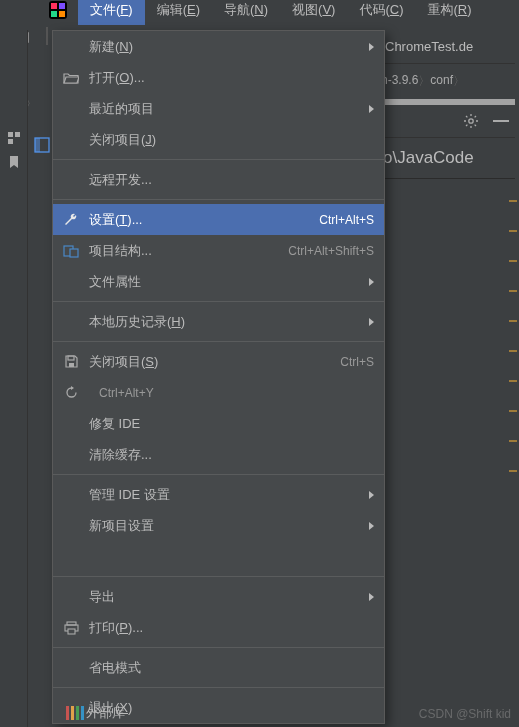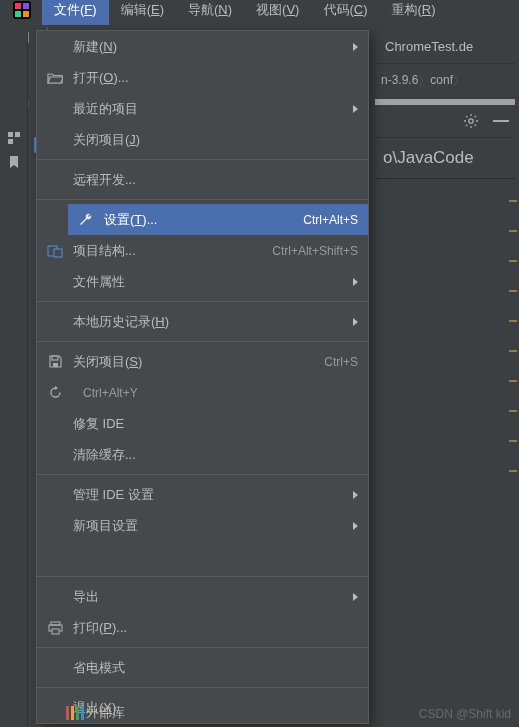--- a/index.html
+++ b/index.html
@@ -12,20 +12,21 @@
       overflow: hidden;
       position: relative;
       font-size: 13px;
     }
     .menubar {
       display: flex;
       height: 20px;
       background: #3c3f41;
       align-items: center;
       padding-left: 2px;
+      margin-left: 36px;
     }
     .logo {
       width: 24px; height: 24px;
       display: flex; align-items: center; justify-content: center;
       margin: 0 8px;
     }
     .logo svg { width: 20px; height: 20px; }
     .menu-item {
       padding: 6px 12px;
       cursor: default;
@@ -93,35 +94,35 @@
     .left-bar {
       position: absolute;
       left: 0; top: 30px; width: 28px; height: 697px;
       background: #3c3f41;
       border-right: 1px solid #323232;
       display: flex; flex-direction: column; align-items: center;
       padding-top: 100px; gap: 8px;
     }
     .dropdown {
       position: absolute;
-      left: 36px;
+      left: 52px;
       top: 30px;
       width: 333px;
       background: #46494b;
       border: 1px solid #5a5a5a;
       box-shadow: 4px 4px 10px rgba(0,0,0,0.4);
     }
     .dropdown-item {
       display: flex;
       align-items: center;
       height: 31px;
       padding: 0 10px 0 8px;
       cursor: default;
     }
-    .dropdown-item.highlighted { background: #4b6eaf; color: #ffffff; margin-left: 31px; }
+    .dropdown-item.highlighted { background: #4b6eaf; color: #ffffff; }
     .dropdown-item.highlighted .shortcut { color: #ffffff; text-align: right; }
     .dd-icon {
       width: 20px; height: 20px; margin-right: 8px;
       display: flex; align-items: center; justify-content: center; flex-shrink: 0;
     }
     .dd-label { flex: 1; white-space: nowrap; }
     .shortcut { color: #999999; margin-left: 10px; font-size: 12px; }
     .submenu-arrow {
       width: 0; height: 0;
       border-top: 4px solid transparent;

